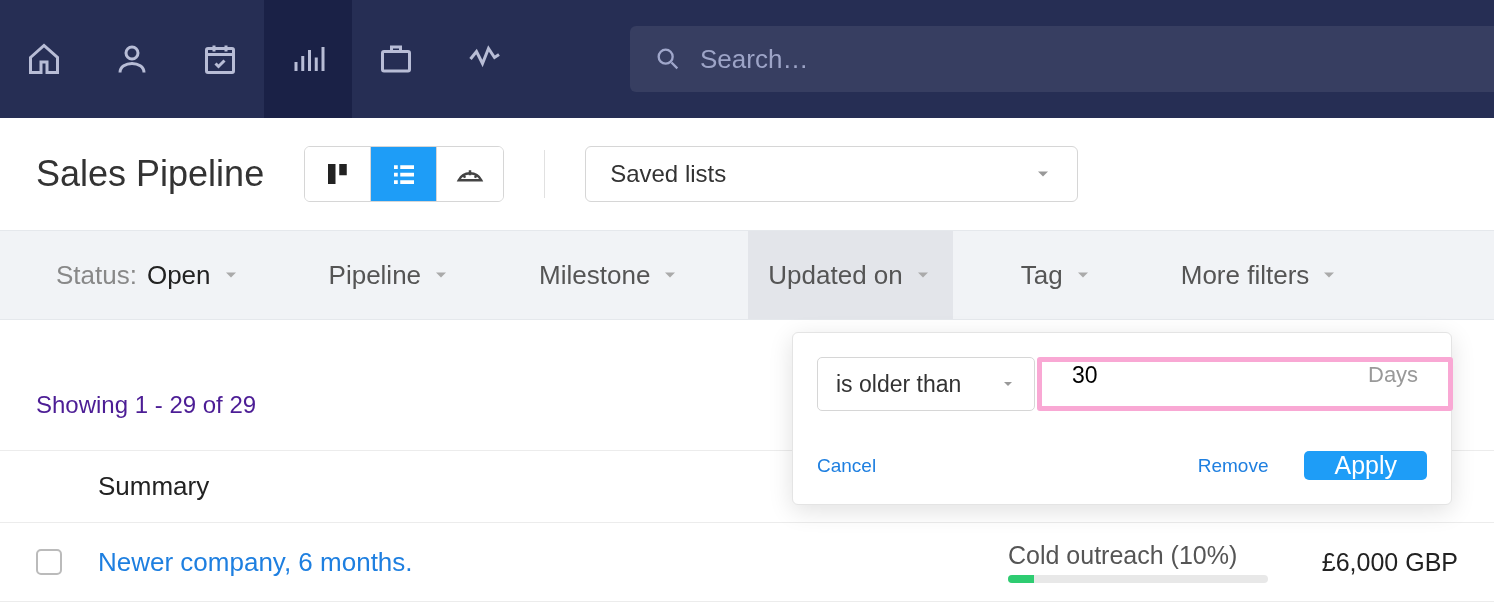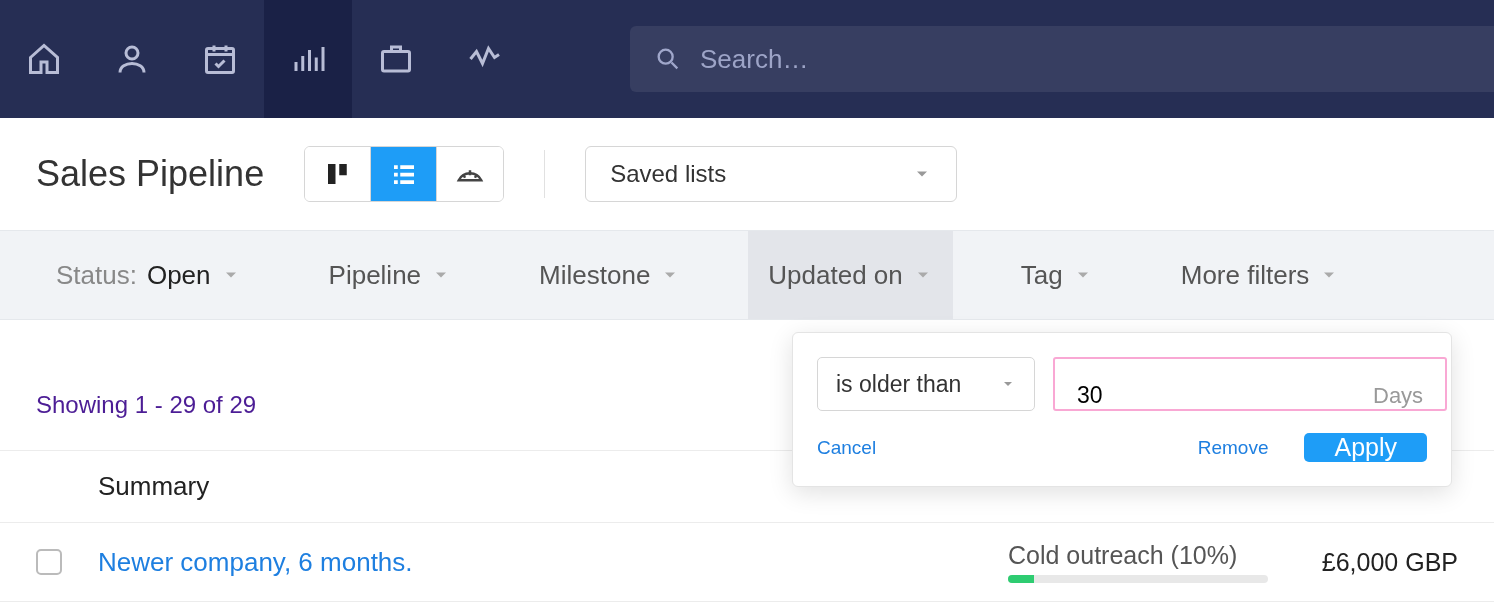--- a/index.html
+++ b/index.html
@@ -18,21 +18,21 @@
 
   
   .headerbar { display: flex; align-items: center; padding: 28px 36px; gap: 40px; }
   .page-title { font-size: 36px; font-weight: 400; color: #333; }
   .view-toggle { display: flex; border: 1px solid #d6d6d6; border-radius: 6px; overflow: hidden; height: 56px; }
   .view-btn { width: 66px; display: flex; align-items: center; justify-content: center; cursor: pointer; background: #fff; border: none; border-right: 1px solid #d6d6d6; }
   .view-btn:last-child { border-right: none; }
   .view-btn.active { background: #1e9df7; }
   .view-btn svg { width: 30px; height: 30px; }
   .vdiv { width: 1px; height: 48px; background: #e1e1e1; }
-  .saved-lists { display: flex; align-items: center; justify-content: space-between; border: 1px solid #d6d6d6; border-radius: 6px; height: 56px; padding: 0 24px; width: 372px; cursor: pointer; font-size: 24px; color: #333; }
+  .saved-lists { display: flex; align-items: center; justify-content: space-between; border: 1px solid #d6d6d6; border-radius: 6px; height: 56px; padding: 0 24px; width: 493px; cursor: pointer; font-size: 24px; color: #333; }
   .saved-lists svg { width: 20px; height: 20px; fill: #999; }
 
   
   .filtersbar { background: #f1f3f6; height: 90px; display: flex; align-items: center; padding: 0 36px; gap: 48px; font-size: 26px; border-top: 1px solid #e5e8ec; border-bottom: 1px solid #e5e8ec; }
   .filter-item { display: flex; align-items: center; gap: 10px; cursor: pointer; color: #555; height: 100%; padding: 15px 20px; }
   .filter-item .label-light { color: #888; }
   .filter-item .label-strong { color: #222; font-weight: 500; }
   .filter-item.active { background: #e3e5ea; }
   .chevron { width: 20px; height: 20px; fill: #aaa; }
 
@@ -46,23 +46,23 @@
   .data-row { display: flex; align-items: center; padding: 18px 36px; border-bottom: 1px solid #ececec; }
   .checkbox { width: 26px; height: 26px; border: 2px solid #bbb; border-radius: 5px; margin-right: 36px; cursor: pointer; }
   .row-summary { color: #1e7fe0; font-size: 26px; cursor: pointer; flex: 1; }
   .row-stage { min-width: 270px; font-size: 25px; color: #555; }
   .row-amount { min-width: 180px; font-size: 25px; color: #222; text-align: right; }
   .progress-bar { width: 260px; height: 8px; background: #e8e8e8; border-radius: 4px; margin-top: 5px; overflow: hidden; }
   .progress-fill { height: 100%; background: #2ecc71; width: 10%; }
 
   
   .popover { position: absolute; top: 332px; left: 792px; background: #fff; border: 1px solid #e4e4e4; border-radius: 6px; box-shadow: 0 6px 24px rgba(0,0,0,0.12); padding: 24px; width: 660px; }
-  .popover-row1 { display: flex; gap: 18px; margin-bottom: 22px; border-radius: 14px; }
+  .popover-row1 { display: flex; gap: 2px; margin-bottom: 40px; border-radius: 14px; }
   .pop-select { border: 1px solid #d6d6d6; border-radius: 5px; height: 54px; display: flex; align-items: center; justify-content: space-between; padding: 0 18px; font-size: 23px; min-width: 218px; cursor: pointer; }
-  .pop-input-wrap { flex: 1; border: 2px solid #f9a8d4; border-radius: 3px; height: 54px; display: flex; align-items: flex-end; padding: 0 22px; }
+  .pop-input-wrap { flex: 1; border: 5px solid #f9a8d4; border-radius: 3px; height: 54px; display: flex; align-items: flex-start; padding: 0 30px; }
   .pop-input { border: none; outline: none; font-size: 23px; flex: 1; }
   .pop-unit { color: #999; font-size: 22px; }
   .popover-row2 { display: flex; align-items: center; justify-content: space-between; }
   .pop-link { color: #1e7fe0; font-size: 19px; cursor: pointer; background: none; border: none; }
   .pop-right { display: flex; align-items: center; gap: 36px; }
   .pop-apply { background: #1e9df7; color: #fff; font-size: 25px; border: none; border-radius: 5px; padding: 0 30px; cursor: pointer; }
 </style>
 </head>
 <body>
 

